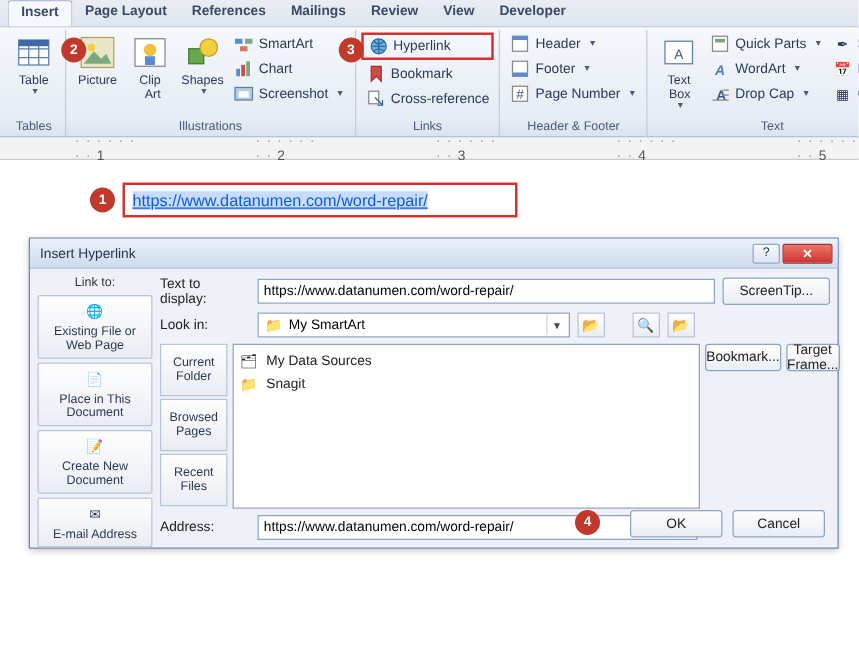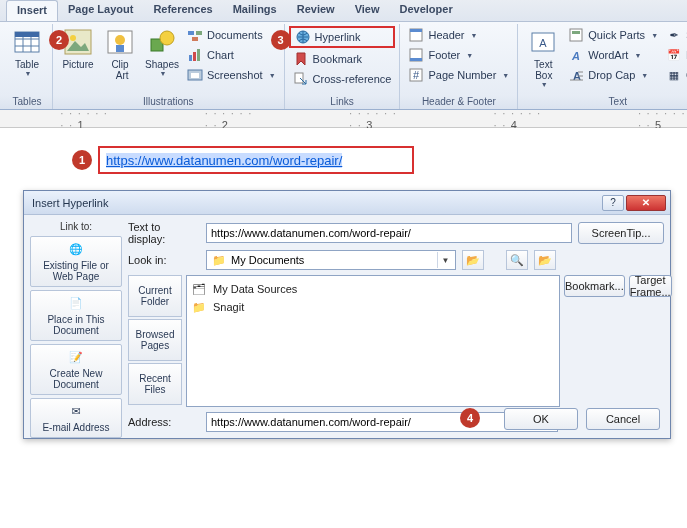--- a/index.html
+++ b/index.html
@@ -139,21 +139,21 @@
         </div>
       <div class="col">
         <div class="small-btn">
             <span class="ico">
               <svg width="16" height="16">
                 <rect x="1" y="4" width="6" height="4" fill="#5b8bd0"></rect>
                 <rect x="9" y="4" width="6" height="4" fill="#7da87d"></rect>
                 <rect x="5" y="10" width="6" height="4" fill="#d07b5b"></rect>
               </svg>
             </span>
-            <span>Documents</span>
+            <span>SmartArt</span>
           </div>
         <div class="small-btn">
             <span class="ico">
               <svg width="16" height="16">
                 <rect x="2" y="8" width="3" height="6" fill="#5b8bd0"></rect>
                 <rect x="6" y="5" width="3" height="9" fill="#d04b4b"></rect>
                 <rect x="10" y="2" width="3" height="12" fill="#7da87d"></rect>
               </svg>
             </span>
             <span>Chart</span>
@@ -360,21 +360,21 @@
     <div class="midcol">
       <div class="row">
         <label>Text to display:</label>
         <input class="textinput" value="https://www.datanumen.com/word-repair/" style="">
         <button class="pushbtn" style="width:86px">ScreenTip...</button>
       </div>
       <div class="row">
         <label>Look in:</label>
         <div class="combo" style="max-width:250px">
           <span class="ico">📁</span>
-          <span style="flex:1">My Documents</span>
+          <span style="flex:1">My SmartArt</span>
           <span class="arrow">▼</span>
         </div>
         <div class="toolbtn">
             <span>📂</span>
           </div>
         <div style="width:10px"></div>
         <div class="toolbtn">
             <span>🔍</span>
           </div>
         <div class="toolbtn">

